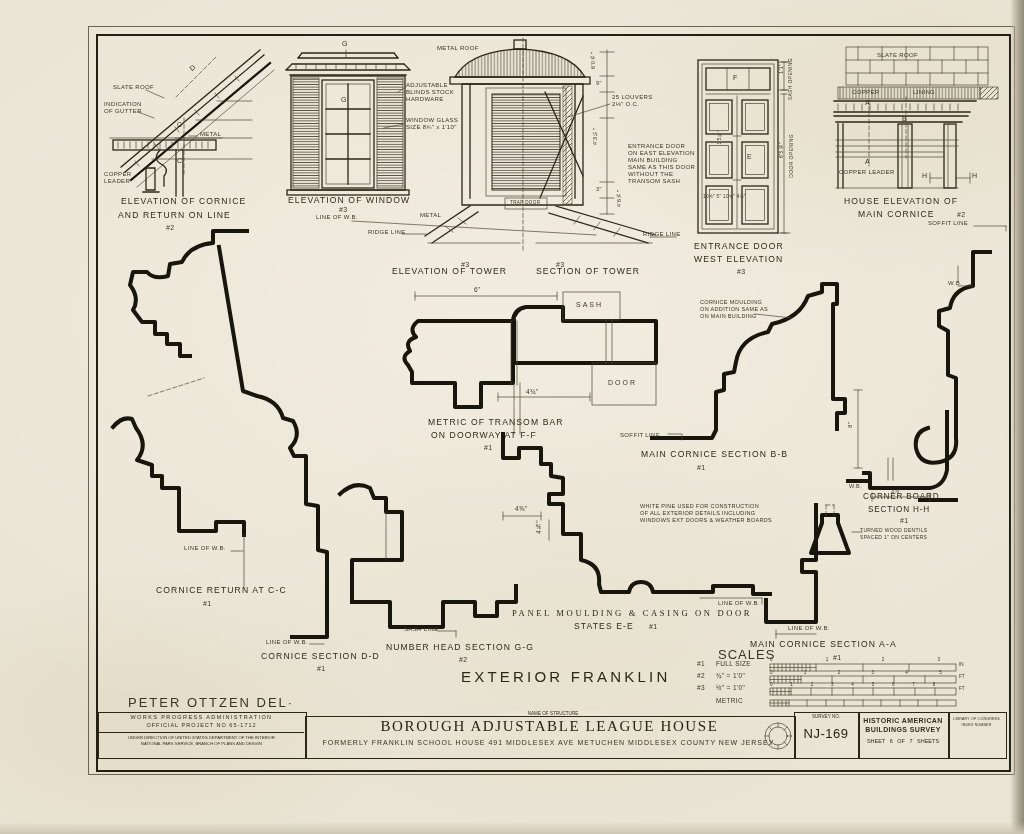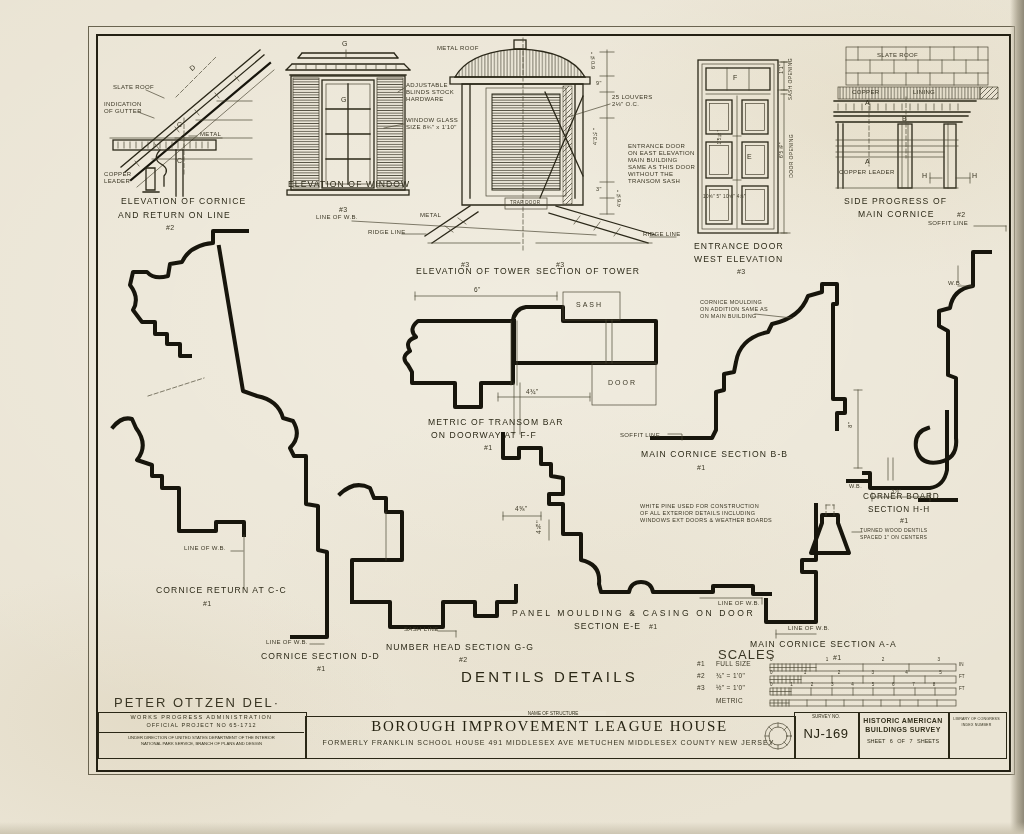--- a/index.html
+++ b/index.html
@@ -27,21 +27,21 @@
   .lb{position:absolute;white-space:nowrap;font-size:6px;letter-spacing:.35px;color:#3a3624;line-height:1.15;}
   .s35{font-size:3.6px;letter-spacing:.2px;}
   .s45{font-size:4.6px;}
   .s5{font-size:5px;}
   .s55{font-size:5.5px;}
   .s65{font-size:6.5px;}
   .s7{font-size:7px;}
   .s75{font-size:13px;letter-spacing:1px;}
   .cap{font-size:8.6px;letter-spacing:1.1px;color:#2d2a18;}
   .cap2{font-size:8.2px;letter-spacing:.8px;color:#2d2a18;}
-  .ls3{letter-spacing:2.6px;}
+  .ls3{letter-spacing:2.6px;font-family:Liberation Serif, serif;}
   .mk{font-size:7px;color:#34301e;}
   .vert{writing-mode:vertical-rl;transform:rotate(180deg);}
   .rotD{transform:rotate(-40deg);}
   .title{position:absolute;font-size:15px;letter-spacing:3.2px;color:#2b2816;}
   .tb{position:absolute;border:1.2px solid #2a2716;}
   .tbl{position:absolute;text-align:center;color:#33301d;}
   .bgp{background:#eae4d4;padding:0 3px;}
   .serif{font-family:"Liberation Serif",serif;}
   .tknum{position:absolute;font-size:4.6px;color:#3a3624;white-space:nowrap;}
   .tk1{word-spacing:52px;}
@@ -228,21 +228,21 @@
   <div class="lb cap" style="left:118px;top:211px">AND RETURN ON LINE</div>
   <div class="lb s7" style="left:166px;top:224px">#2</div>
 
   <div class="lb mk" style="left:342px;top:40px">G</div>
   <div class="lb mk" style="left:341px;top:96px">G</div>
   <div class="lb" style="left:406px;top:82px">ADJUSTABLE</div>
   <div class="lb" style="left:406px;top:89px">BLINDS STOCK</div>
   <div class="lb" style="left:406px;top:96px">HARDWARE</div>
   <div class="lb" style="left:406px;top:117px">WINDOW GLASS</div>
   <div class="lb" style="left:406px;top:124px">SIZE 8¾" x 1'10"</div>
-  <div class="lb cap" style="left:288px;top:180px">ELEVATION OF WINDOW</div>
+  <div class="lb cap" style="left:288px;top:196px">ELEVATION OF WINDOW</div>
   <div class="lb s7" style="left:339px;top:206px">#3</div>
   <div class="lb" style="left:316px;top:214px">LINE OF W.B.</div>
 
   <div class="lb" style="left:437px;top:45px">METAL ROOF</div>
   <div class="lb" style="left:612px;top:94px">25 LOUVERS</div>
   <div class="lb" style="left:612px;top:101px">2⅛" O.C.</div>
   <div class="lb s55 vert" style="left:590px;top:52px">6'0⅝"</div>
   <div class="lb s55" style="left:596px;top:80px">9"</div>
   <div class="lb s55 vert" style="left:592px;top:128px">4'3¼"</div>
   <div class="lb s55" style="left:596px;top:186px">3"</div>
@@ -250,21 +250,21 @@
   <div class="lb" style="left:628px;top:143px">ENTRANCE DOOR</div>
   <div class="lb" style="left:628px;top:150px">ON EAST ELEVATION</div>
   <div class="lb" style="left:628px;top:157px">MAIN BUILDING</div>
   <div class="lb" style="left:628px;top:164px">SAME AS THIS DOOR</div>
   <div class="lb" style="left:628px;top:171px">WITHOUT THE</div>
   <div class="lb" style="left:628px;top:178px">TRANSOM SASH</div>
   <div class="lb s45" style="left:510px;top:200px">TRAP DOOR</div>
   <div class="lb" style="left:420px;top:212px">METAL</div>
   <div class="lb" style="left:368px;top:229px">RIDGE LINE</div>
   <div class="lb" style="left:643px;top:231px">RIDGE LINE</div>
-  <div class="lb cap" style="left:416px;top:267px">ELEVATION OF TOWER</div>
+  <div class="lb cap" style="left:392px;top:267px">ELEVATION OF TOWER</div>
   <div class="lb cap" style="left:536px;top:267px">SECTION OF TOWER</div>
   <div class="lb s7" style="left:461px;top:261px">#3</div>
   <div class="lb s7" style="left:556px;top:261px">#3</div>
 
   <div class="lb mk" style="left:733px;top:74px">F</div>
   <div class="lb mk" style="left:747px;top:153px">E</div>
   <div class="lb s45 vert" style="left:717px;top:130px">1'5½"</div>
   <div class="lb s45" style="left:703px;top:194px">10⅝" 5" 10⅝" 4⅞"</div>
   <div class="lb s5 vert" style="left:779px;top:64px">1'1"</div>
   <div class="lb s5 vert" style="left:788px;top:58px">SASH OPENING</div>
@@ -276,21 +276,21 @@
 
   <div class="lb" style="left:877px;top:52px">SLATE ROOF</div>
   <div class="lb" style="left:852px;top:89px">COPPER</div>
   <div class="lb" style="left:913px;top:89px">LINING</div>
   <div class="lb mk" style="left:865px;top:99px">A</div>
   <div class="lb mk" style="left:865px;top:158px">A</div>
   <div class="lb mk" style="left:902px;top:115px">B</div>
   <div class="lb" style="left:839px;top:169px">COPPER LEADER</div>
   <div class="lb mk" style="left:922px;top:172px">H</div>
   <div class="lb mk" style="left:972px;top:172px">H</div>
-  <div class="lb cap" style="left:844px;top:197px">SIDE PROGRESS OF</div>
+  <div class="lb cap" style="left:844px;top:197px">HOUSE ELEVATION OF</div>
   <div class="lb cap" style="left:858px;top:210px">MAIN CORNICE</div>
   <div class="lb s7" style="left:957px;top:211px">#2</div>
   <div class="lb" style="left:928px;top:220px">SOFFIT LINE</div>
   <div class="lb" style="left:948px;top:280px">W.B.</div>
 
   <div class="lb s65" style="left:474px;top:286px">6"</div>
   <div class="lb s65" style="left:526px;top:388px">4¾"</div>
   <div class="lb s7" style="left:576px;top:301px;letter-spacing:2px">SASH</div>
   <div class="lb s7" style="left:608px;top:379px;letter-spacing:2px">DOOR</div>
   <div class="lb cap" style="left:428px;top:418px">METRIC OF TRANSOM BAR</div>
@@ -313,42 +313,42 @@
   <div class="lb s55" style="left:891px;top:488px">3⅞"</div>
   <div class="lb cap2" style="left:863px;top:492px">CORNER BOARD</div>
   <div class="lb cap2" style="left:868px;top:505px">SECTION H-H</div>
   <div class="lb s7" style="left:900px;top:517px">#1</div>
   <div class="lb s5" style="left:860px;top:528px">TURNED WOOD DENTILS</div>
   <div class="lb s5" style="left:860px;top:534.5px">SPACED 1" ON CENTERS</div>
 
   <div class="lb s65" style="left:515px;top:505px">4⅝"</div>
   <div class="lb s65 vert" style="left:535px;top:520px">4⅜"</div>
   <div class="lb cap ls3" style="left:512px;top:609px">PANEL MOULDING &amp; CASING ON DOOR</div>
-  <div class="lb cap" style="left:574px;top:622px">SECTION E-E</div>
+  <div class="lb cap" style="left:574px;top:622px">STATES E-E</div>
   <div class="lb s7" style="left:649px;top:623px">#1</div>
 
   <div class="lb" style="left:404px;top:626px">SASH LINE</div>
   <div class="lb cap" style="left:386px;top:643px">NUMBER HEAD SECTION G-G</div>
   <div class="lb s7" style="left:459px;top:656px">#2</div>
 
   <div class="lb" style="left:266px;top:639px">LINE OF W.B.</div>
   <div class="lb cap" style="left:261px;top:652px">CORNICE SECTION D-D</div>
   <div class="lb s7" style="left:317px;top:665px">#1</div>
 
   <div class="lb" style="left:718px;top:600px">LINE OF W.B.</div>
   <div class="lb" style="left:788px;top:625px">LINE OF W.B.</div>
   <div class="lb cap" style="left:750px;top:640px">MAIN CORNICE SECTION A-A</div>
   <div class="lb s7" style="left:833px;top:654px">#1</div>
 
   <div class="lb s55" style="left:640px;top:503px">WHITE PINE USED FOR CONSTRUCTION</div>
   <div class="lb s55" style="left:640px;top:510px">OF ALL EXTERIOR DETAILS INCLUDING</div>
   <div class="lb s55" style="left:640px;top:517px">WINDOWS EXT DOORS &amp; WEATHER BOARDS</div>
 
-  <div class="title" style="left:461px;top:668px">DENTILS DETAILS</div>
-  <div class="lb s75" style="left:114px;top:696px;letter-spacing:2px">PETER OTTZEN DEL·</div>
+  <div class="title" style="left:461px;top:668px">EXTERIOR FRANKLIN</div>
+  <div class="lb s75" style="left:128px;top:696px;letter-spacing:2px">PETER OTTZEN DEL·</div>
 
   <div class="lb s75" style="left:718px;top:648px">SCALES</div>
   <div class="lb s65" style="left:697px;top:660px">#1</div>
   <div class="lb s65" style="left:716px;top:660px">FULL SIZE</div>
   <div class="lb s65" style="left:697px;top:672px">#2</div>
   <div class="lb s65" style="left:716px;top:672px">¾" = 1'0"</div>
   <div class="lb s65" style="left:697px;top:684px">#3</div>
   <div class="lb s65" style="left:716px;top:684px">½" = 1'0"</div>
   <div class="lb s65" style="left:716px;top:697px">METRIC</div>
   <div class="tknum tk1" style="left:770px;top:657px">0 1 2 3</div>
@@ -360,21 +360,21 @@
 
   <div class="tb" style="left:98px;top:712px;width:207px;height:45px"></div>
   <div class="tbl s55" style="left:98px;top:714px;width:207px;letter-spacing:1.4px">WORKS PROGRESS ADMINISTRATION</div>
   <div class="tbl s55" style="left:98px;top:722px;width:207px;letter-spacing:1px">OFFICIAL PROJECT NO 65-1712</div>
   <div style="position:absolute;left:99px;top:732px;width:205px;border-top:.8px solid #2a2716"></div>
   <div class="tbl" style="left:98px;top:735px;width:207px;font-size:4.2px">UNDER DIRECTION OF UNITED STATES DEPARTMENT OF THE INTERIOR</div>
   <div class="tbl" style="left:98px;top:741px;width:207px;font-size:4.2px">NATIONAL PARK SERVICE, BRANCH OF PLANS AND DESIGN</div>
 
   <div class="tb" style="left:305px;top:716px;width:489px;height:41px"></div>
   <div class="tbl s45 bgp" style="left:500px;top:711px;width:100px">NAME OF STRUCTURE</div>
-  <div class="tbl serif" style="left:305px;top:718px;width:489px;font-size:15px;letter-spacing:1.6px;color:#262312">BOROUGH IMPROVEMENT LEAGUE HOUSE</div>
+  <div class="tbl serif" style="left:305px;top:718px;width:489px;font-size:15px;letter-spacing:1.6px;color:#262312">BOROUGH ADJUSTABLE LEAGUE HOUSE</div>
   <div class="tbl s7" style="left:305px;top:739px;width:489px;letter-spacing:1px">FORMERLY FRANKLIN SCHOOL HOUSE 491 MIDDLESEX AVE METUCHEN MIDDLESEX COUNTY NEW JERSEY.</div>
 
   <svg style="left:762px;top:720px" width="32" height="32">
     <circle cx="16" cy="16" r="13" class="tn"></circle>
     <circle cx="16" cy="16" r="9" class="tn"></circle>
     <path class="tn" d="M16,3 V7 M16,25 V29 M3,16 H7 M25,16 H29 M7,7 l3,3 M25,7 l-3,3 M7,25 l3,-3 M25,25 l-3,-3"></path>
   </svg>
 
   <div class="tb" style="left:794px;top:712px;width:64px;height:45px"></div>
   <div class="tbl s45" style="left:794px;top:714px;width:64px">SURVEY NO.</div>

